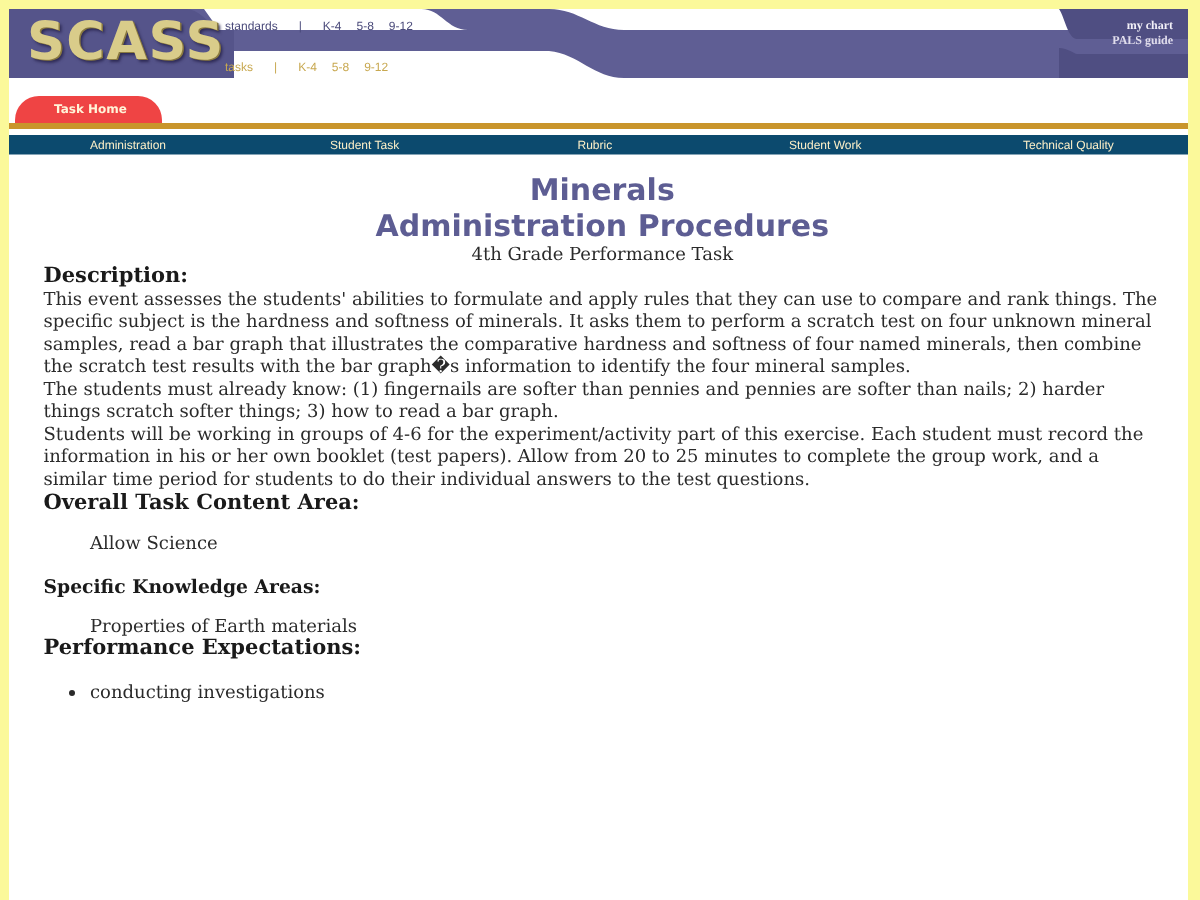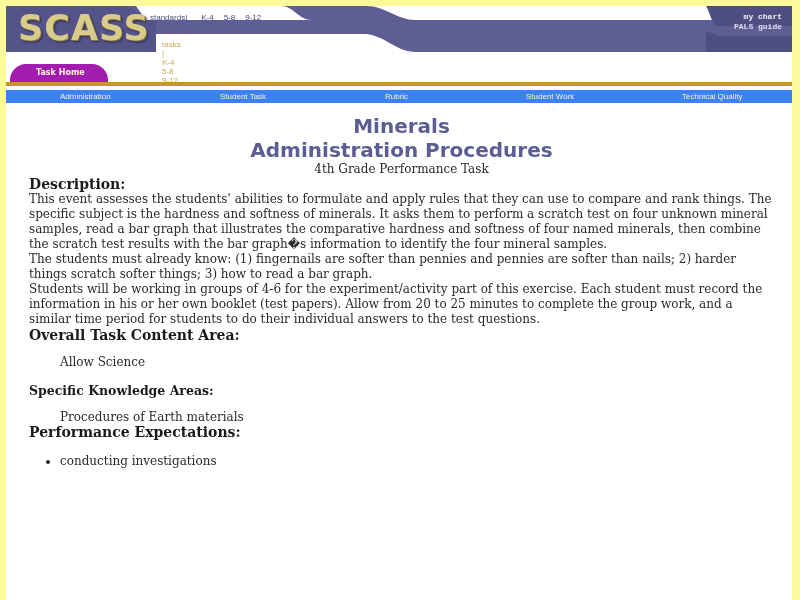--- a/index.html
+++ b/index.html
@@ -38,64 +38,64 @@
     }
     .nav-row {
       position: absolute;
       font-family: "Liberation Sans", sans-serif;
       font-size: 8px;
       display: flex;
       gap: 0;
     }
     .nav-row span { display: inline-block; }
     .nav-row.standards { left: 144px; top: 7px; color: #4a4a7a; }
-    .nav-row.tasks { left: 156px; top: 34px; color: #c8a850; flex-direction: column; }
-    .nav-row .lbl { }
+    .nav-row.tasks { left: 144px; top: 34px; color: #c8a850; }
+    .nav-row .lbl { margin-right: 14px; }
     .nav-row .sep { margin-right: 14px; }
     .nav-row .grade { margin-right: 10px; }
     .right-link {
       position: absolute;
       right: 10px;
-      font-family: Liberation Mono, monospace;
+      font-family: Liberation Serif, serif;
       font-weight: bold;
       font-size: 8px;
       color: #f2f0f8;
     }
     .right-link.mychart { top: 6px; }
     .right-link.guide { top: 16px; color: #e0ddec; }
 
     
     .tab-area {
       position: absolute;
       left: 0; right: 0; top: 58px; height: 22px;
     }
     .tab {
       position: absolute;
       left: 4px; top: 0;
       width: 98px; height: 20px;
-      background: #a21caf;
+      background: #ef4444;
       border-radius: 16px 16px 0 0;
     }
     .tab-label {
       position: absolute;
       left: 26px; top: 4px;
       font-family: "DejaVu Sans", sans-serif;
       font-weight: bold;
       font-size: 8px;
       color: #fff4d8;
     }
     .tab-line {
       position: absolute;
       left: 0; right: 0; top: 18px; height: 4px;
       background: #c9952b;
     }
     .navbar {
       position: absolute;
       left: 0; right: 0; top: 84px; height: 13px;
-      background: #3b82f6;
+      background: #0c4a6e;
       display: flex;
       font-family: "Liberation Sans", sans-serif;
       font-size: 8px;
       color: #fdf0c8;
       align-items: center;
     }
     .navbar span { position: absolute; top: 2px; }
 
     
     .content {
@@ -217,21 +217,21 @@
 
     <h2>Description:</h2>
     <p>This event assesses the students' abilities to formulate and apply rules that they can use to compare and rank things. The specific subject is the hardness and softness of minerals. It asks them to perform a scratch test on four unknown mineral samples, read a bar graph that illustrates the comparative hardness and softness of four named minerals, then combine the scratch test results with the bar graph�s information to identify the four mineral samples.</p>
     <p>The students must already know: (1) fingernails are softer than pennies and pennies are softer than nails; 2) harder things scratch softer things; 3) how to read a bar graph.</p>
     <p>Students will be working in groups of 4-6 for the experiment/activity part of this exercise. Each student must record the information in his or her own booklet (test papers). Allow from 20 to 25 minutes to complete the group work, and a similar time period for students to do their individual answers to the test questions.</p>
 
     <h2>Overall Task Content Area:</h2>
     <div class="indent">Allow Science</div>
 
     <h3>Specific Knowledge Areas:</h3>
-    <div class="indent">Procedures of Earth materials</div>
+    <div class="indent">Properties of Earth materials</div>
 
     <h2>Performance Expectations:</h2>
     <ul>
       <li>conducting investigations</li>
     </ul>
   </div>
 
 </div>
 
 </body></html>

